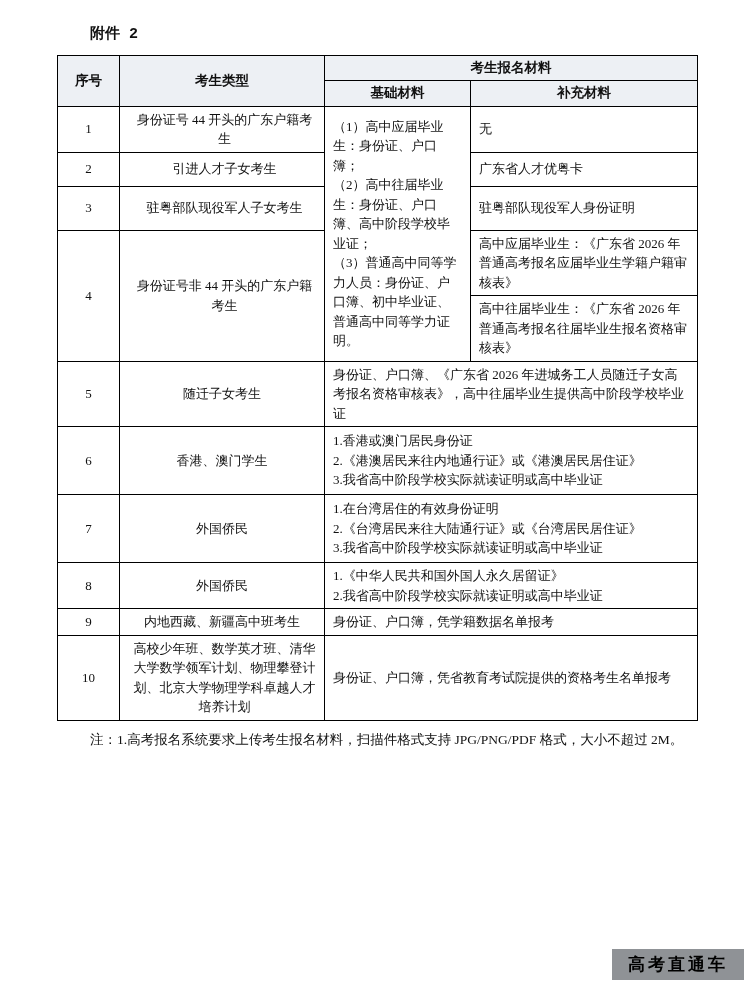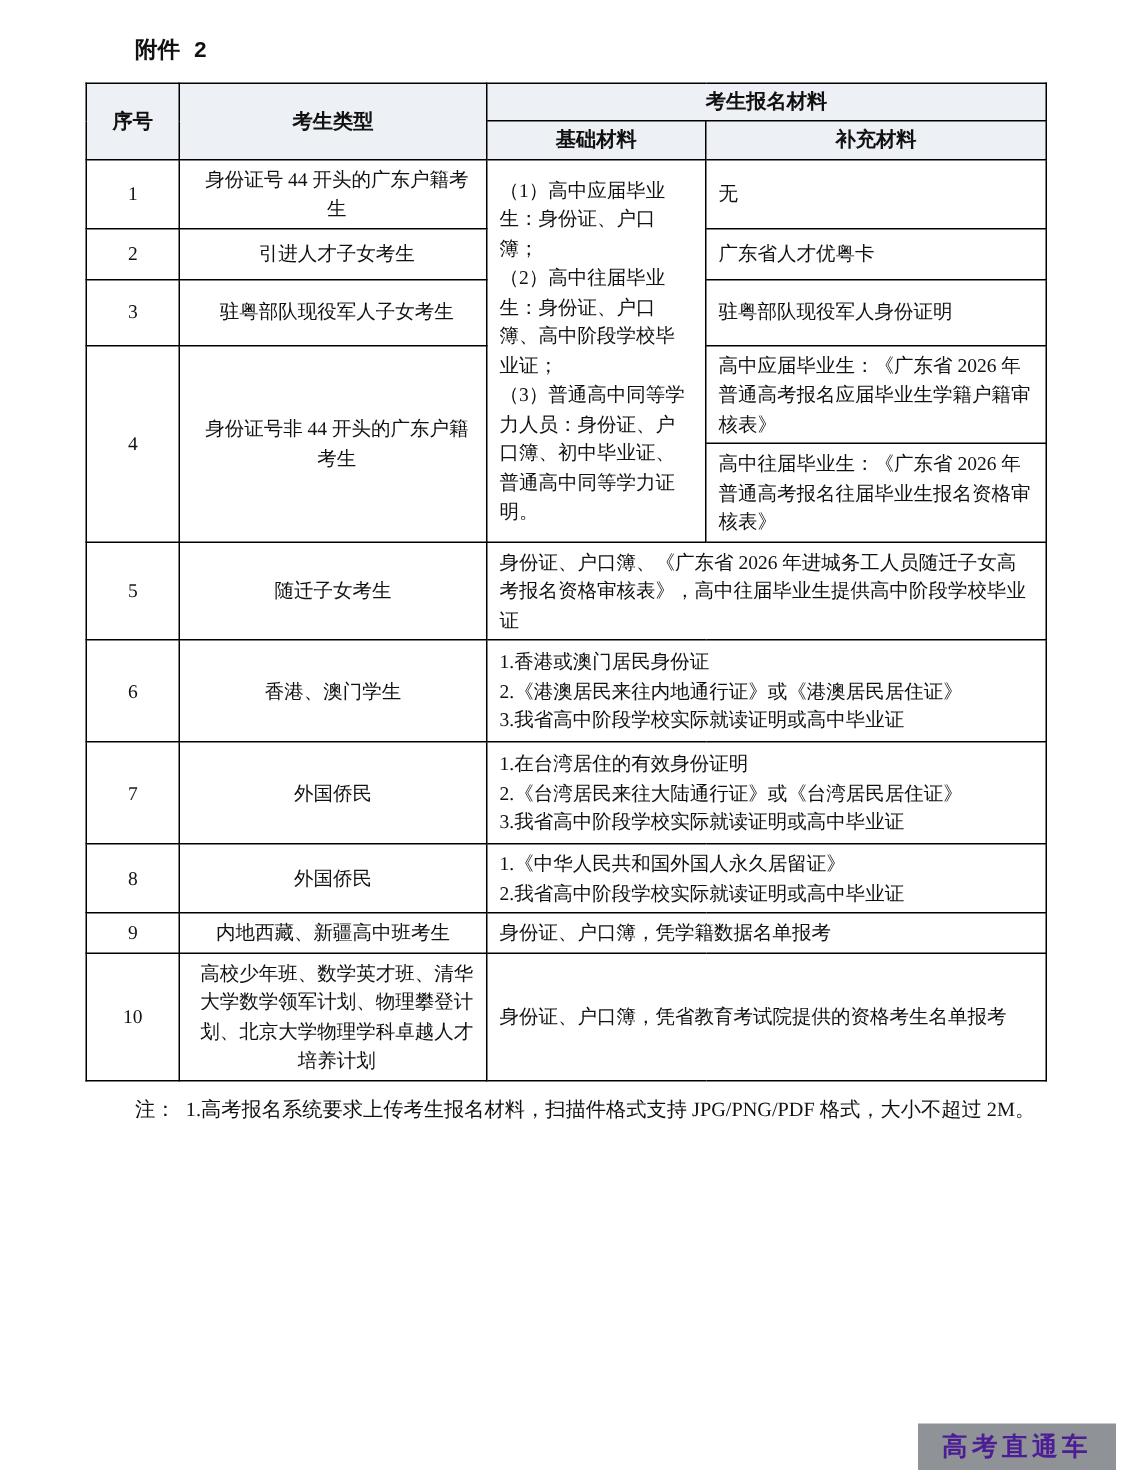--- a/index.html
+++ b/index.html
@@ -40,25 +40,25 @@
   .c-center { text-align: center; margin-top: 36px; }
   tr.h44 { height: 44px; } tr.h34 { height: 34px; } tr.h58 { height: 58px; }
   tr.h60 { height: 60px; } tr.h68 { height: 68px; } tr.h46 { height: 46px; }
   tr.h24 { height: 24px; } tr.h82 { height: 82px; }
   .notes {
     display: flex; margin-top: 9px; padding-left: 33px;
     font-size: 13.5px; line-height: 1.55;
   }
   .notes-label { flex: none; }
   .notes-items { flex: 1; }
-  .notes-items p { margin: 0; word-break: break-all; text-align: center; }
+  .notes-items p { margin: 0; word-break: break-all; }
   .watermark {
     position: absolute; right: 10px; bottom: 8px;
     background: var(--watermark-bg, #8f9296);
-    color: #4c1d95;
+    color: #000000;
     font-family: "Liberation Sans", sans-serif;
     font-weight: bold; font-size: 17px; letter-spacing: 3px;
     padding: 4px 16px;
   }
 </style>
 </head>
 <body>
 
 <div class="page">
 

